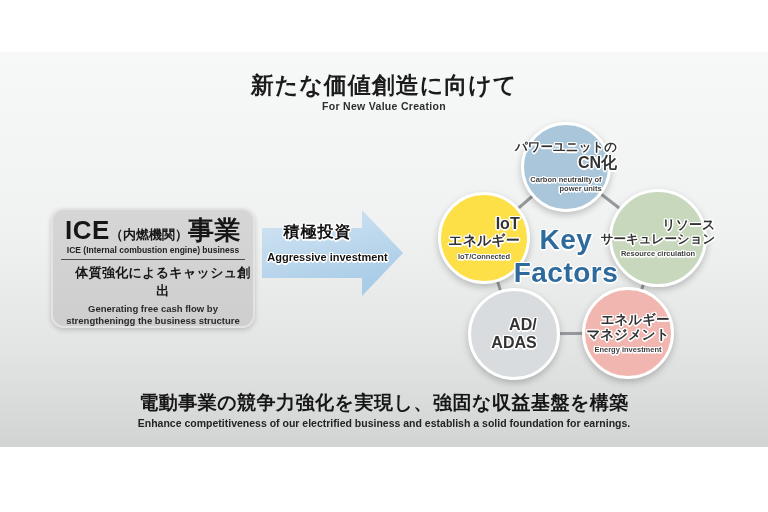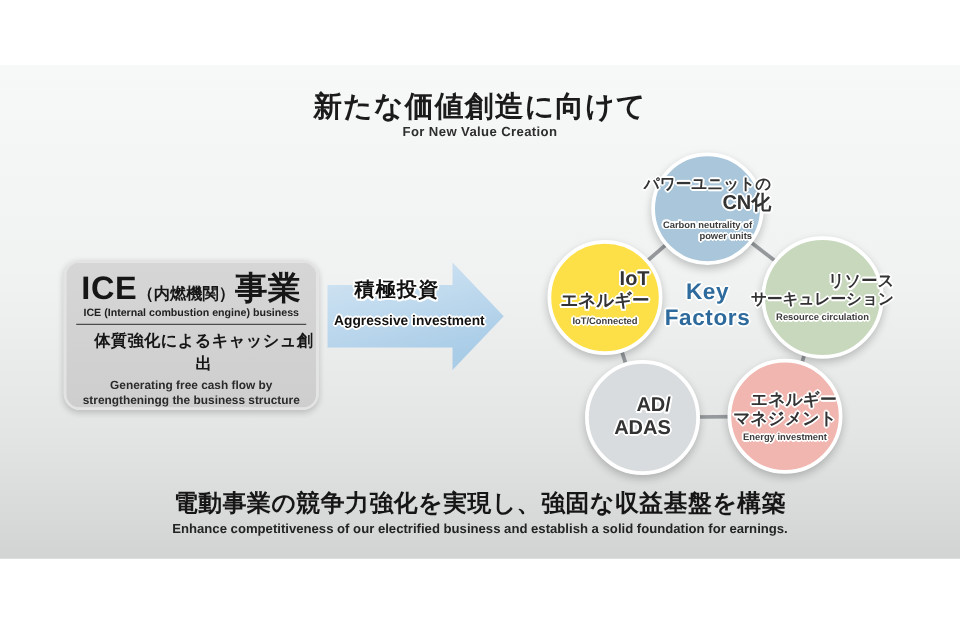--- a/index.html
+++ b/index.html
@@ -50,21 +50,21 @@
   .f-cn  .jp1 { font-size:12.5px; } .f-cn .jp2 { font-size:16px; }
   .f-iot    { left:18px;  top:82px;  width:92px; height:92px; }
   .f-iot .jp1 { font-size:16px; }   .f-iot .jp2 { font-size:14px; }
   .f-res    { left:189px; top:79px;  width:98px; height:98px; }
   .f-res .jp1 { font-size:13px; }   .f-res .jp2 { font-size:12.5px; }
   .f-adas   { left:48px;  top:178px; width:92px; height:92px; }
   .f-adas .jp1,.f-adas .jp2 { font-size:16px; }
   .f-energy { left:162px; top:177px; width:92px; height:92px; }
   .f-energy .jp1,.f-energy .jp2 { font-size:13.5px; }
   .center-label { position:absolute; left:66px; top:113px; width:160px; text-align:center;
-                  font-size:18px; font-weight:bold; line-height:1.18; letter-spacing:0.5px; }
+                  font-size:28px; font-weight:bold; line-height:1.18; letter-spacing:0.5px; }
 
   
   .footer-jp { position:absolute; left:0; top:390px; width:100%; text-align:center;
                font-size:19px; font-weight:bold; color:#161616; letter-spacing:0.5px; }
   .footer-en { position:absolute; left:0; top:417px; width:100%; text-align:center;
                font-size:10.5px; font-weight:bold; color:#242424; }
 
   .halo { text-shadow:-1px -1px 0 #fff, 1px -1px 0 #fff, -1px 1px 0 #fff, 1px 1px 0 #fff,
                       -1.5px 0 0 #fff, 1.5px 0 0 #fff, 0 -1.5px 0 #fff, 0 1.5px 0 #fff; }
 </style>

